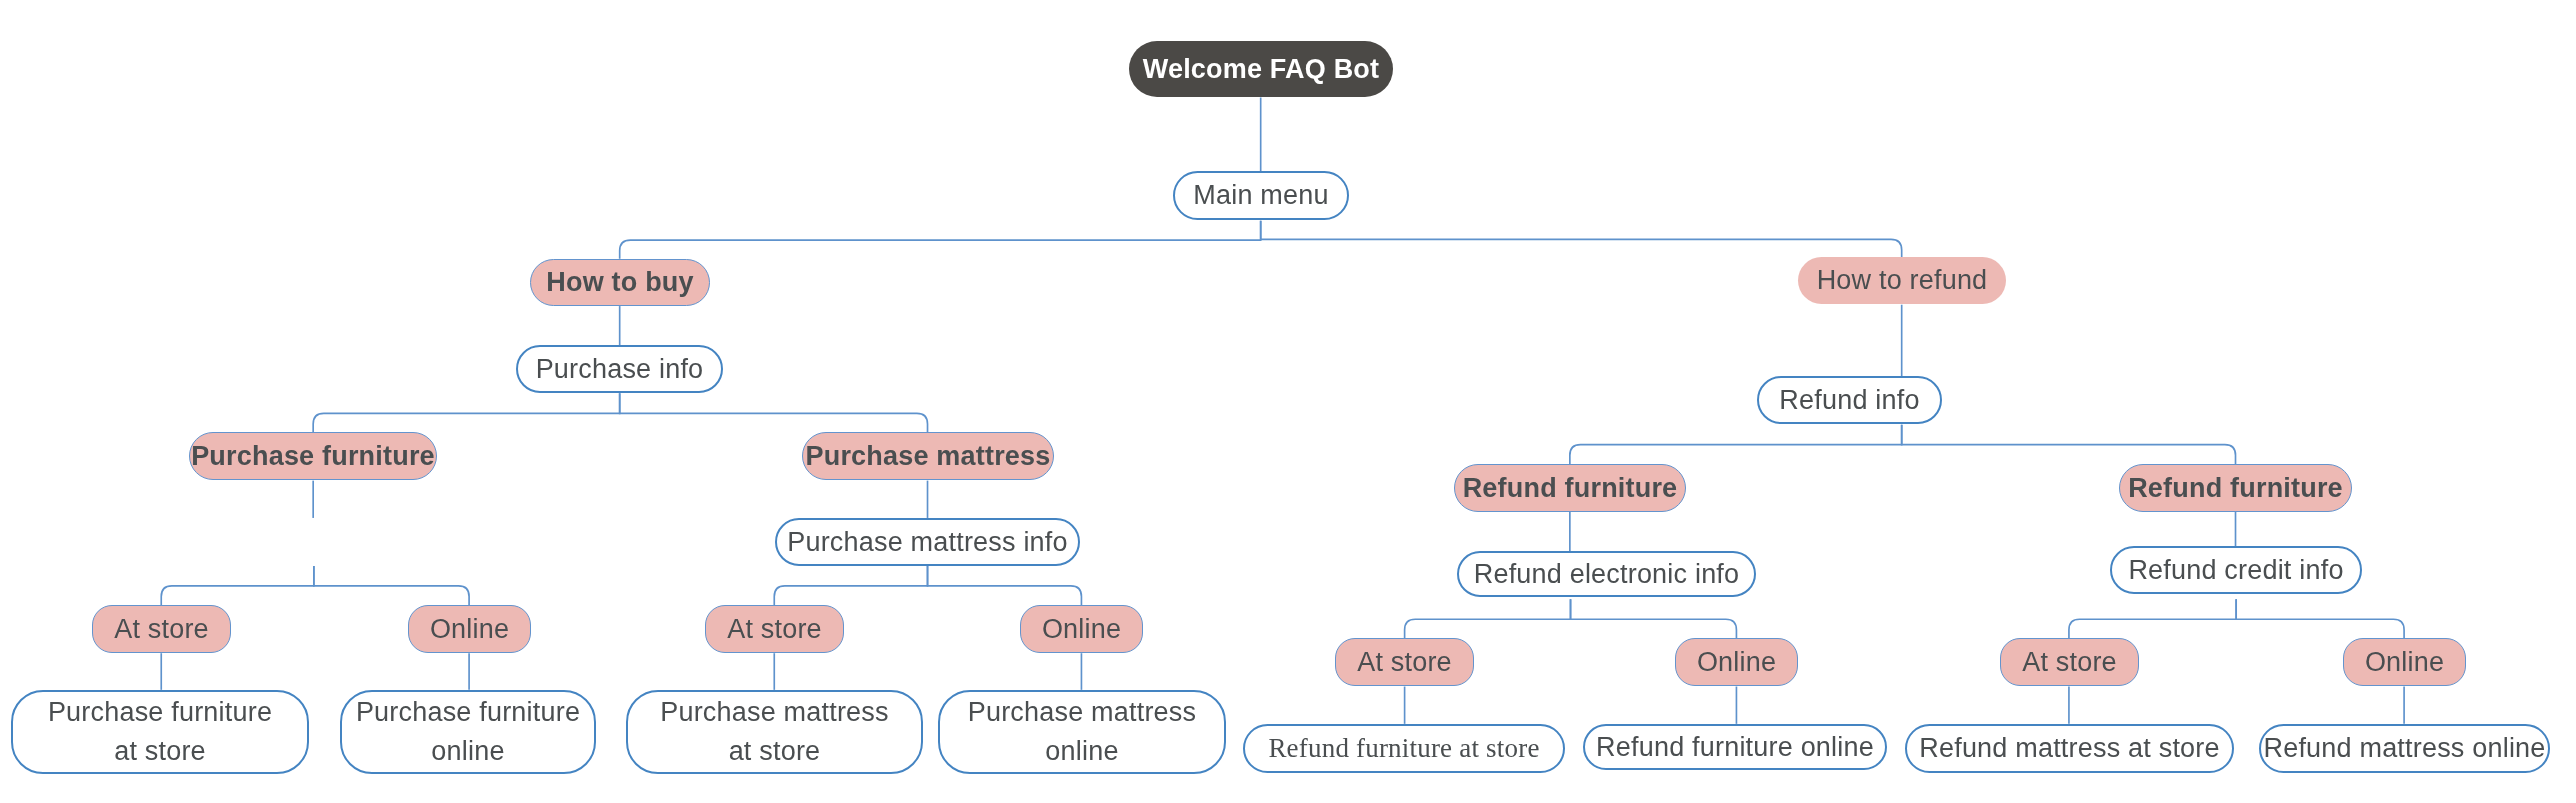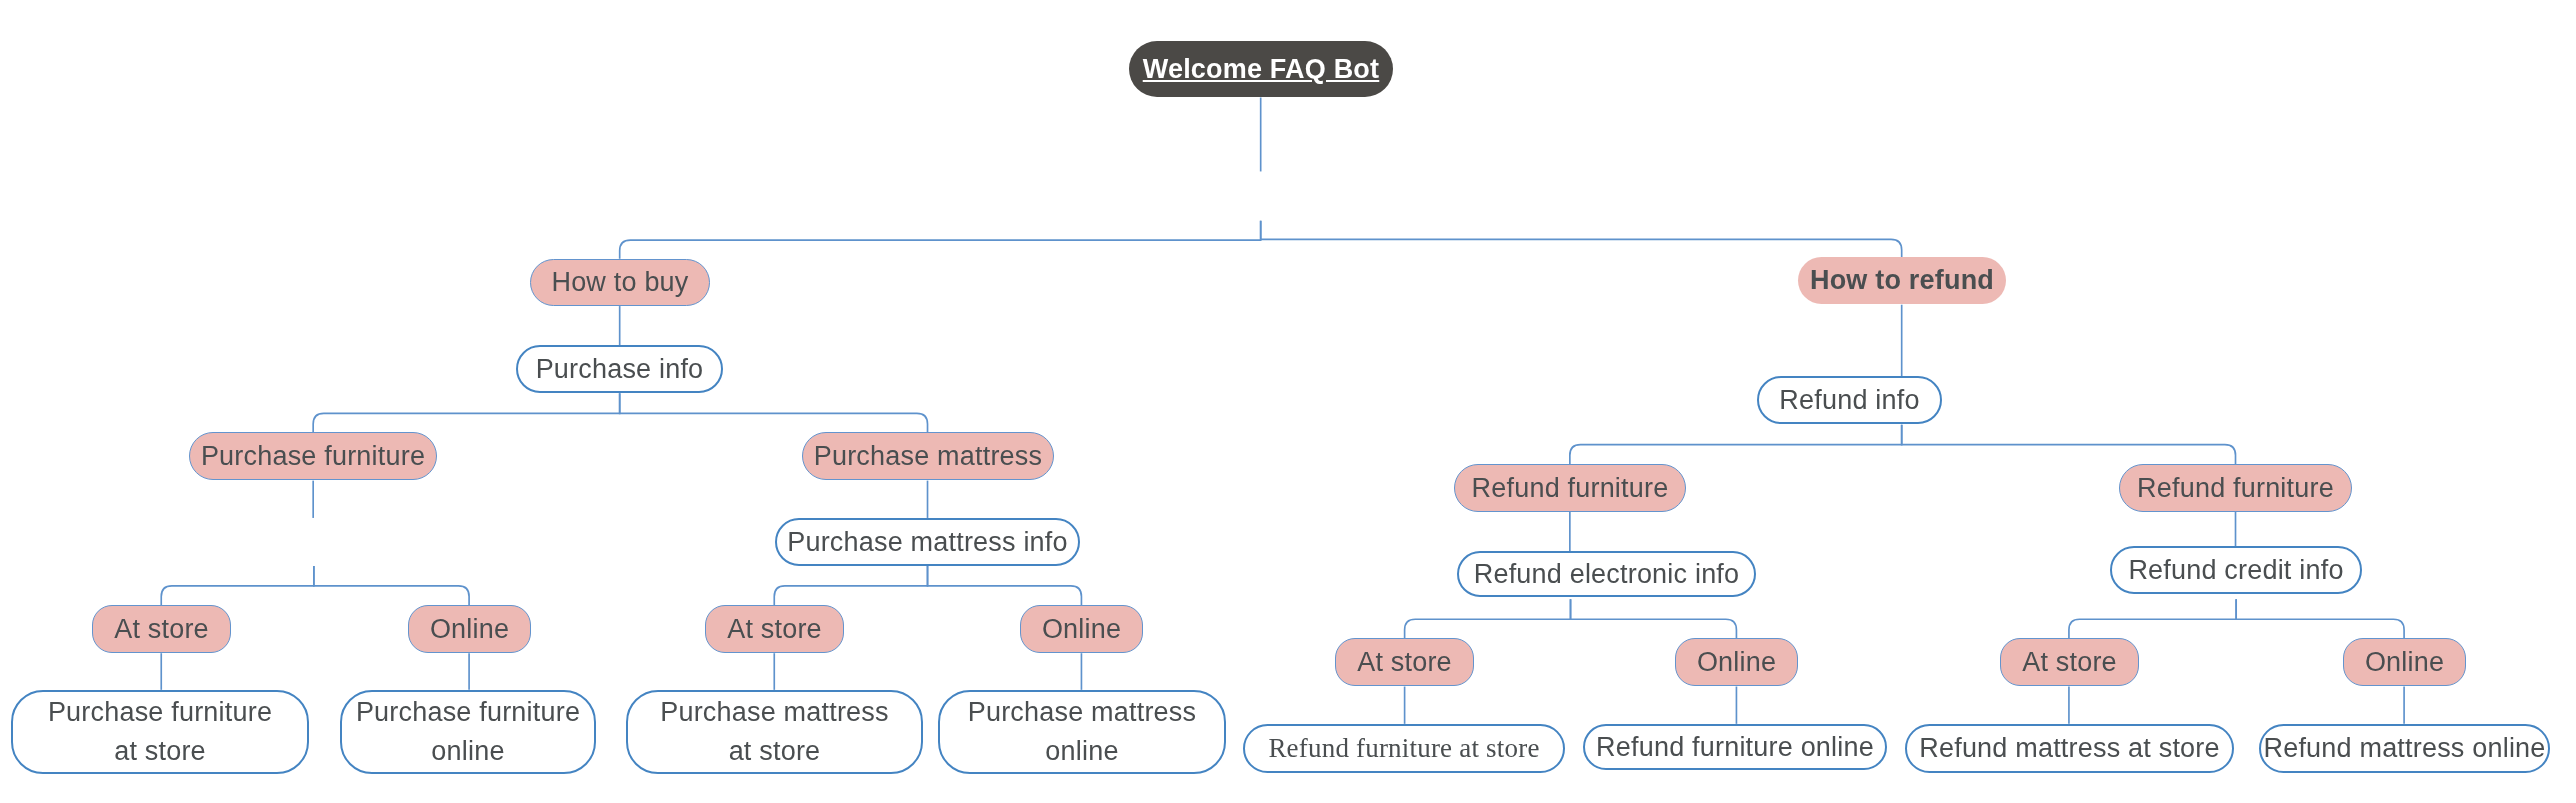--- a/index.html
+++ b/index.html
@@ -22,24 +22,25 @@
   }
   .kind-root{
     background:var(--root-fill,#4b4946);
     color:var(--root-text,#ffffff);
     font-weight:700;border-radius:28px;
   }
   .kind-pink{
     background:var(--pink-fill,#edb9b4);
     border:1.7px solid var(--pink-border,#6394ce);
     border-radius:24px;
+    font-weight:bold;
   }
   .kind-pink-plain{
     background:var(--pink-fill,#edb9b4);
-    border:none;border-radius:24px;font-weight:bold;
+    border:none;border-radius:24px;
   }
   .kind-option{
     background:var(--pink-fill,#edb9b4);
     border:1.7px solid var(--pink-border,#6394ce);
     border-radius:20px;
   }
   .kind-info,.kind-leaf{
     background:#ffffff;
     border:2.7px solid var(--white-border,#4484c2);
     border-radius:25px;
@@ -79,21 +80,22 @@
       <path d="M 3355 768 L 3355 827" fill="none" stroke="#5e92cc" stroke-width="2.5"></path>
       <path d="M 2357 899 L 2357 929 L 2124 929 Q 2108 929 2108 945 L 2108 958" fill="none" stroke="#5e92cc" stroke-width="2.5"></path>
       <path d="M 2357 899 L 2357 929 L 2590 929 Q 2606 929 2606 945 L 2606 958" fill="none" stroke="#5e92cc" stroke-width="2.5"></path>
       <path d="M 3356 899 L 3356 929 L 3121 929 Q 3105 929 3105 945 L 3105 958" fill="none" stroke="#5e92cc" stroke-width="2.5"></path>
       <path d="M 3356 899 L 3356 929 L 3592 929 Q 3608 929 3608 945 L 3608 958" fill="none" stroke="#5e92cc" stroke-width="2.5"></path>
       <path d="M 2108 1030 L 2108 1086" fill="none" stroke="#5e92cc" stroke-width="2.5"></path>
       <path d="M 2606 1030 L 2606 1086" fill="none" stroke="#5e92cc" stroke-width="2.5"></path>
       <path d="M 3105 1030 L 3105 1086" fill="none" stroke="#5e92cc" stroke-width="2.5"></path>
       <path d="M 3608 1030 L 3608 1086" fill="none" stroke="#5e92cc" stroke-width="2.5"></path>
     </svg>
-<div class="node kind-root" style="left: 1129px; top: 41px; width: 264px; height: 56px; text-decoration: underline;">Welcome FAQ Bot</div>
+<div class="node kind-root" style="left: 1129px; top: 41px; width: 264px; height: 56px;">Welcome FAQ Bot</div>
+    <div class="node kind-info" style="left: 1173px; top: 171px; width: 176px; height: 49px;">Main menu</div>
     <div class="node kind-pink" style="left: 530px; top: 259px; width: 180px; height: 47px;">How to buy</div>
     <div class="node kind-pink-plain" style="left: 1798px; top: 257px; width: 208px; height: 47px;">How to refund</div>
     <div class="node kind-info" style="left: 516px; top: 345px; width: 207px; height: 48px;">Purchase info</div>
     <div class="node kind-info" style="left: 1757px; top: 376px; width: 185px; height: 48px;">Refund info</div>
     <div class="node kind-pink" style="left: 189px; top: 432px; width: 248px; height: 48px;">Purchase furniture</div>
     <div class="node kind-pink" style="left: 802px; top: 432px; width: 252px; height: 48px;">Purchase mattress</div>
     <div class="node kind-pink" style="left: 1454px; top: 464px; width: 232px; height: 48px;">Refund furniture</div>
     <div class="node kind-pink" style="left: 2119px; top: 464px; width: 233px; height: 48px;">Refund furniture</div>
     <div class="node kind-info" style="left: 775px; top: 518px; width: 305px; height: 48px;">Purchase mattress info</div>
     <div class="node kind-info" style="left: 1457px; top: 551px; width: 299px; height: 46px;">Refund electronic info</div>

